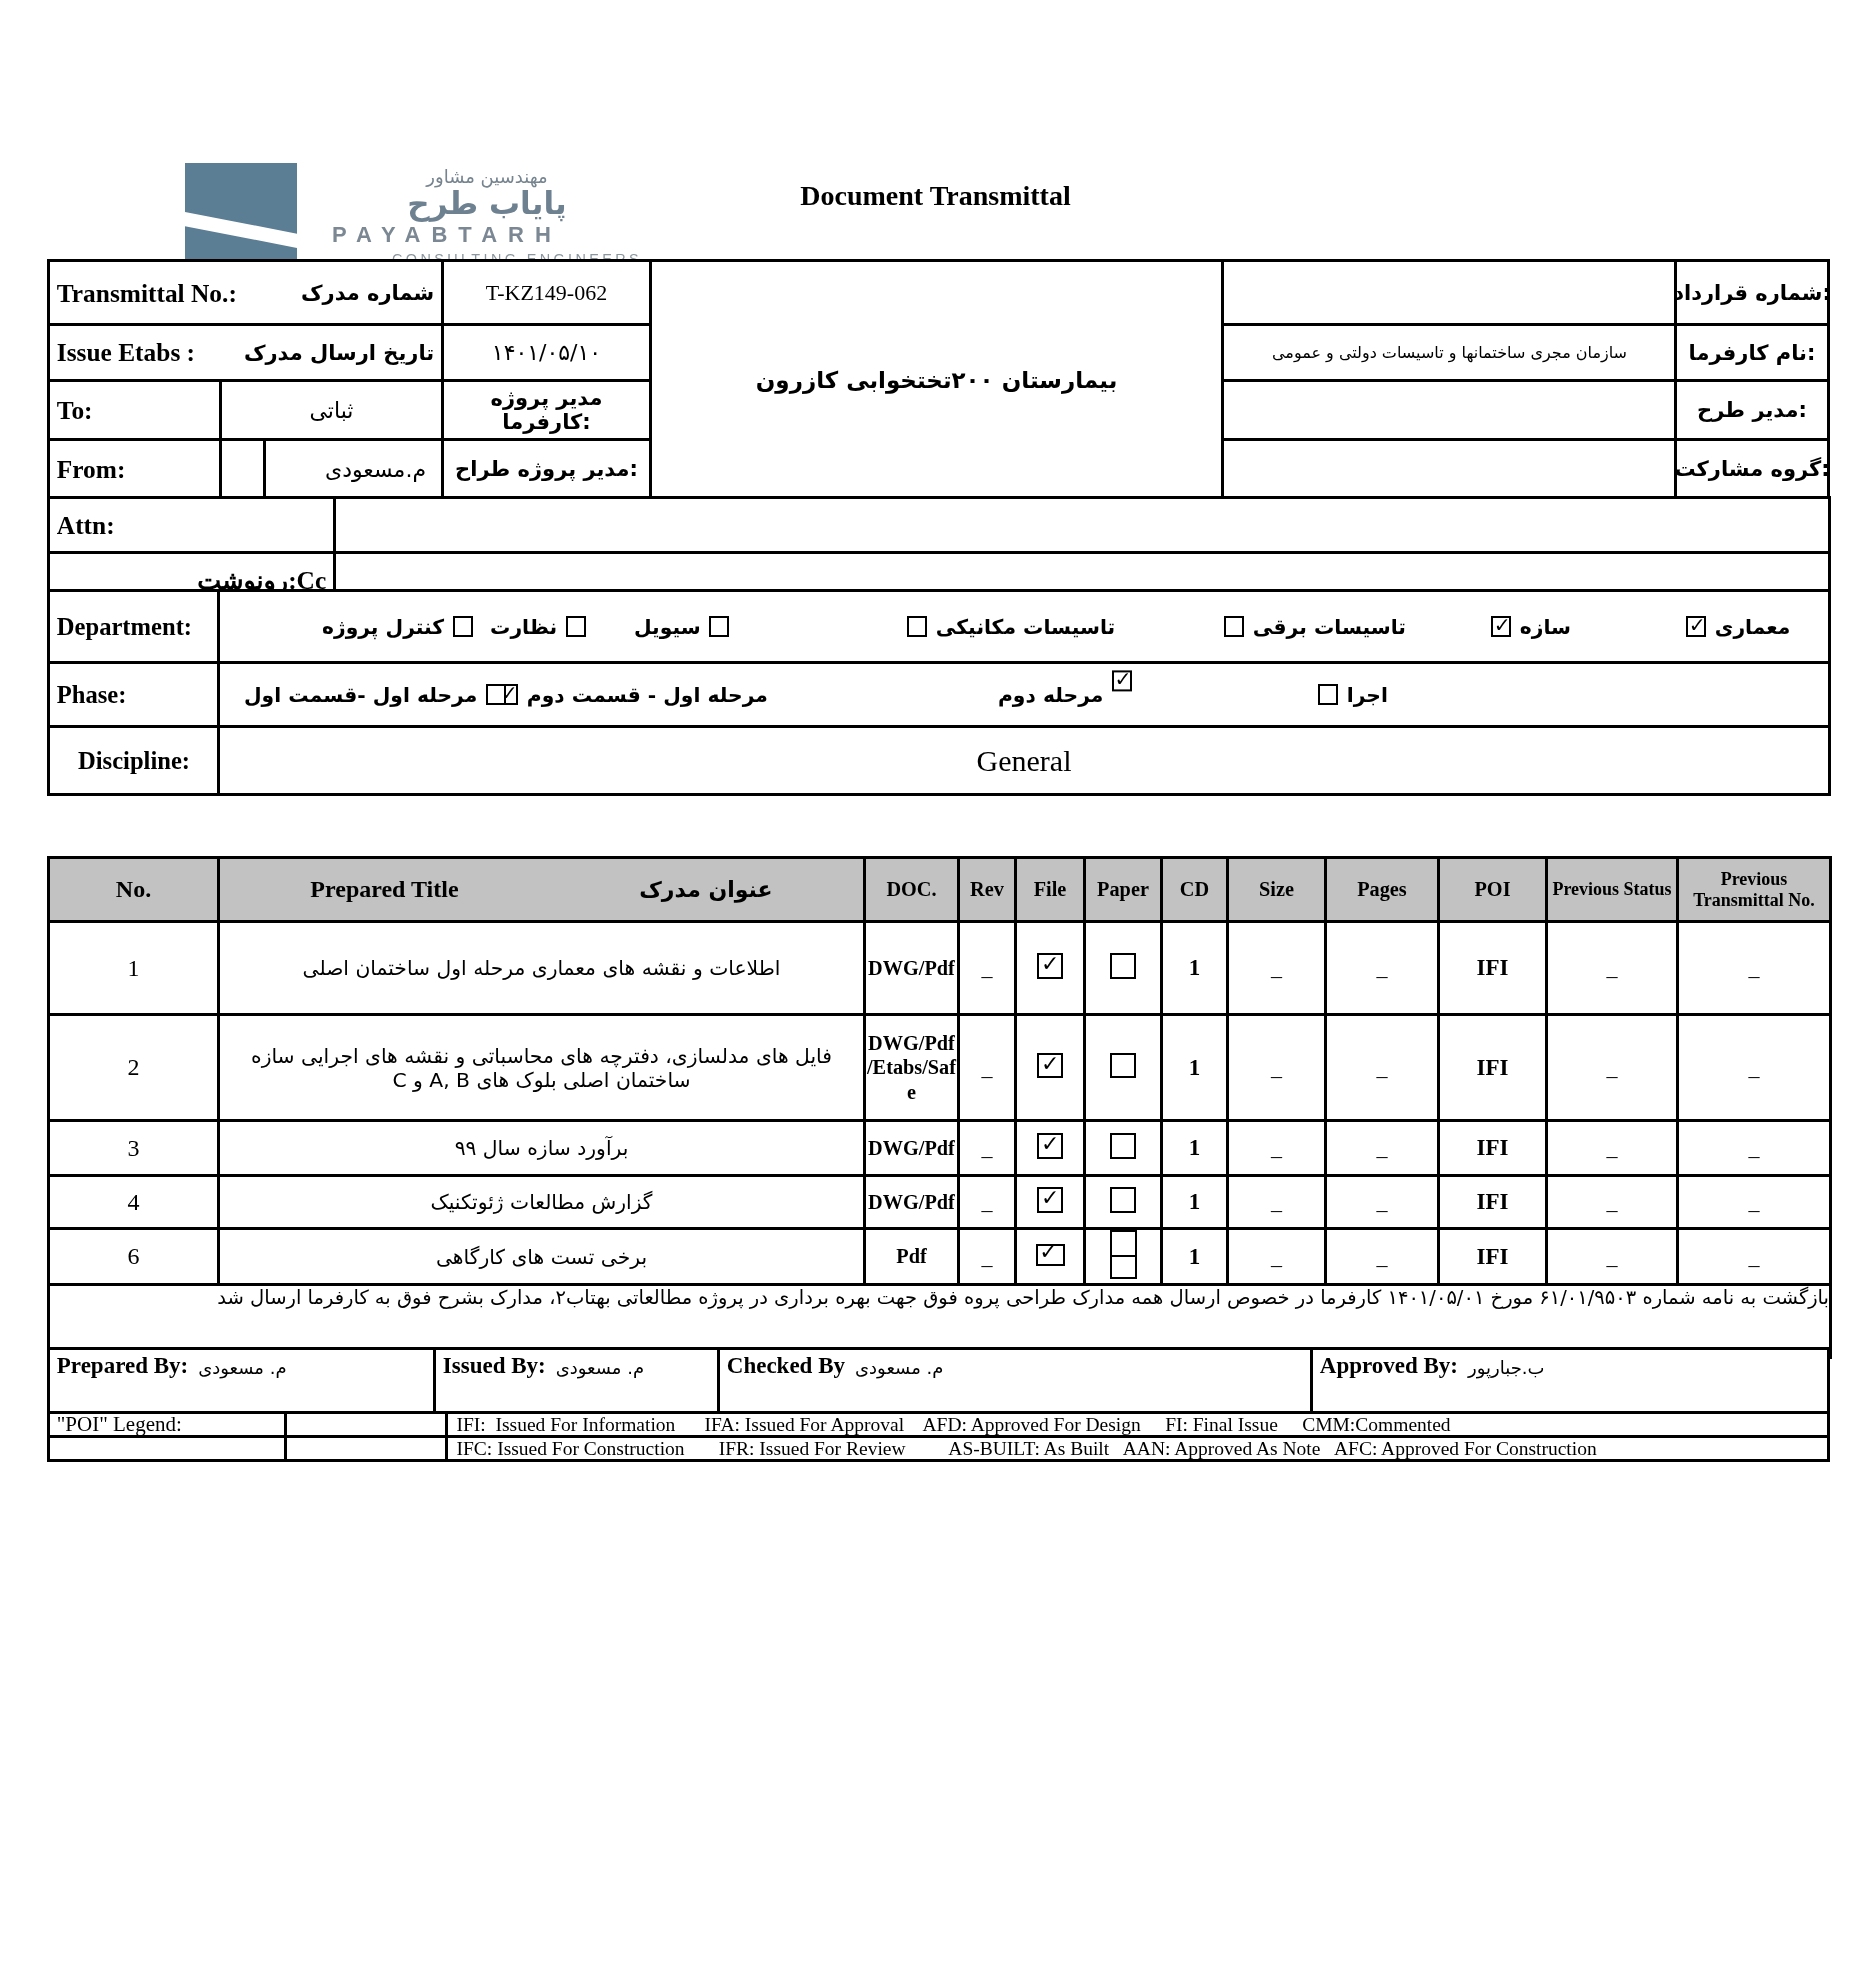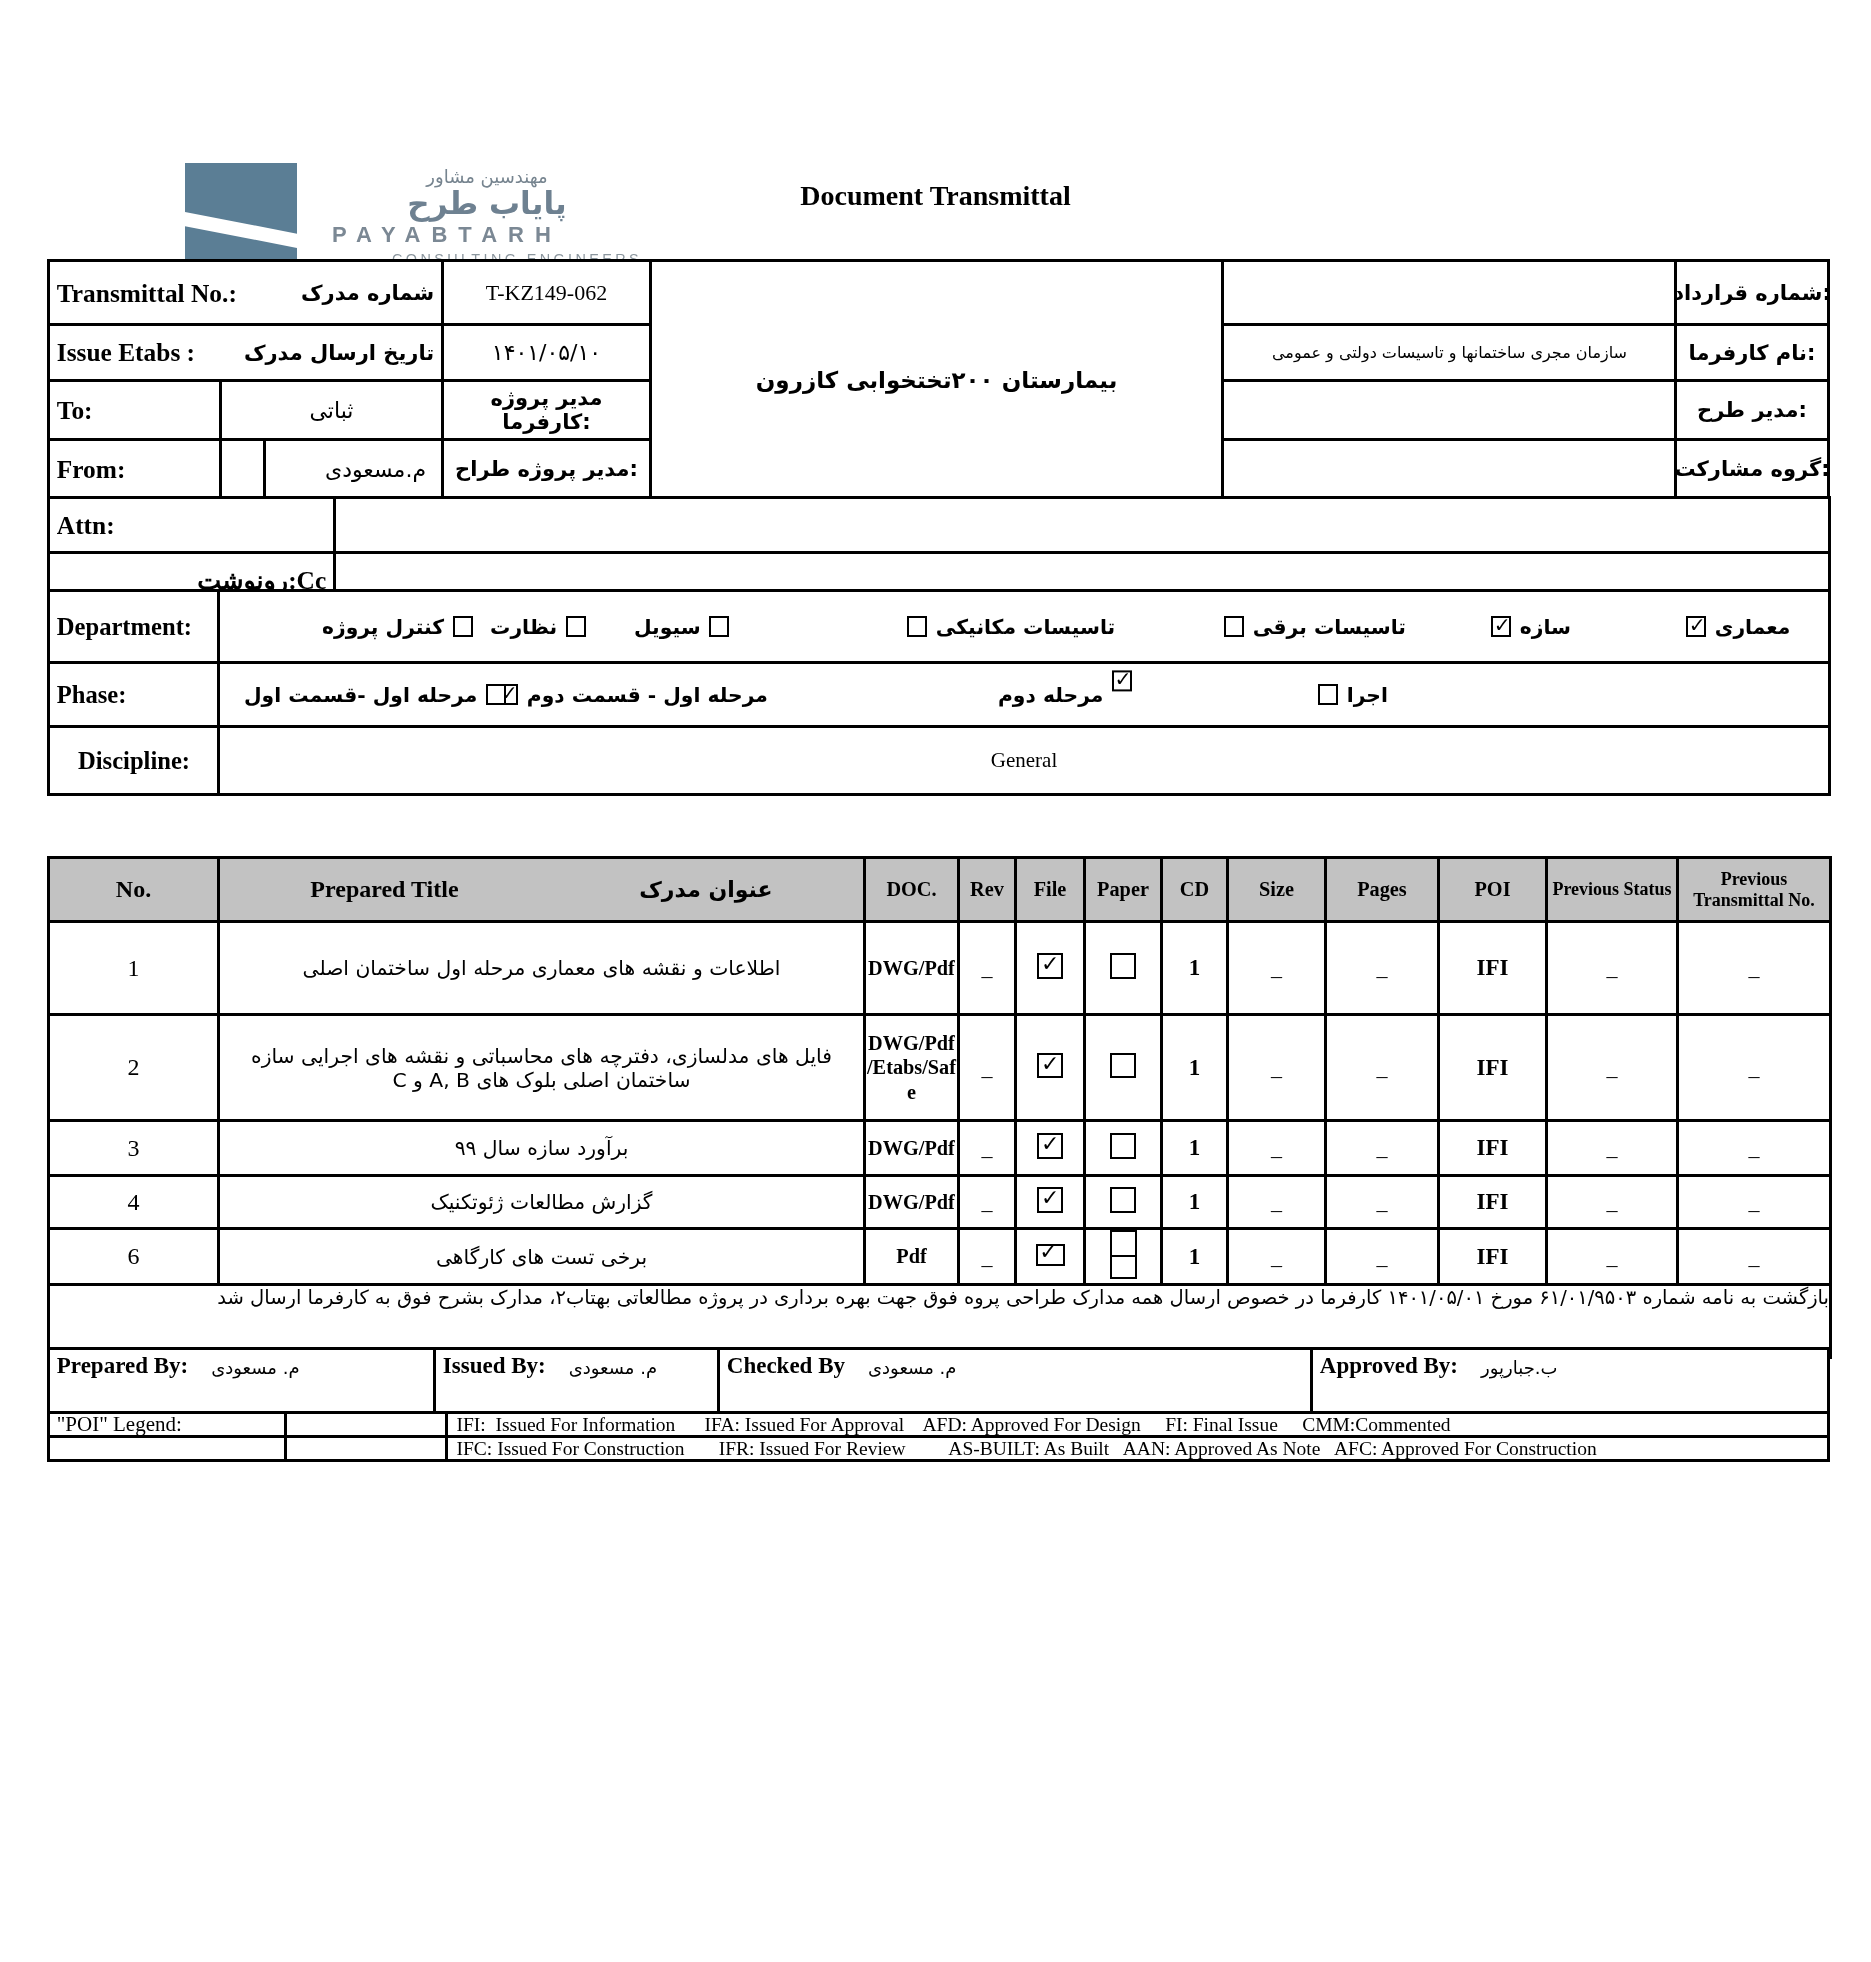--- a/index.html
+++ b/index.html
@@ -54,21 +54,21 @@
   .tcb{display:inline-block;width:25.4px;height:25.4px;border:2.5px solid #000;box-sizing:border-box;position:relative;background:#fff;}
   .tcb.checked::after{content:"\2713";position:absolute;left:1.7px;top:-4.2px;font-size:22px;font-family:"DejaVu Sans",sans-serif;}
   .tcb.small{width:29px;height:22px;}
   .tcb.small::after{top:-6.8px;}
   .tcb.double{width:27px;height:49px;}
   .tcb.double::before{content:"";position:absolute;left:0;right:0;top:50%;height:2.5px;background:#000;}
   td.c-notes{vertical-align:top;text-align:right;direction:rtl;font-size:19.5px;padding:3.4px 8.5px;}
 
   
   .sig-label{font-size:23px;font-weight:bold;}
-  .sig-cell{display:flex;align-items:flex-start;gap:23px;padding:3.4px 6.8px;}
+  .sig-cell{display:flex;align-items:flex-start;gap:10px;padding:3.4px 6.8px;}
   .sig-fa{font-size:18px;padding-top:3.4px;}
   .legend-text{font-size:19.5px;white-space:pre;display:flex;align-items:center;padding-left:8.5px;}
   .legend-label{font-size:21px;display:flex;align-items:center;padding-left:6.8px;}
 </style>
 </head>
 <body>
 
 <div class="page">
 
   <div class="logo-square">
@@ -170,21 +170,21 @@
           <span class="cb checked"></span>
           <span class="fa">مرحله اول - قسمت دوم</span>
         </span>
         <span class="cbitem" style="left: 24px;">
           <span class="fa">مرحله اول -قسمت اول</span>
           <span class="cb"></span>
         </span>
       </div>
 
     <div class="cell lblrow sec-label" style="left:0;top:136px;width:173px;height:71px;padding-left:28px;">Discipline:</div>
-    <div class="cell center" style="left:170px;top:136px;width:1614px;height:71px;font-size:21px;">General</div>
+    <div class="cell center" style="left:170px;top:136px;width:1614px;height:71px;font-size:30px;">General</div>
   </div>
 
   <div class="abs" style="left:47px;top:856px;">
     <table class="main">
       <colgroup>
         <col style="width:170px">
           <col style="width:646px">
           <col style="width:94px">
           <col style="width:57px">
         <col style="width:69px">

